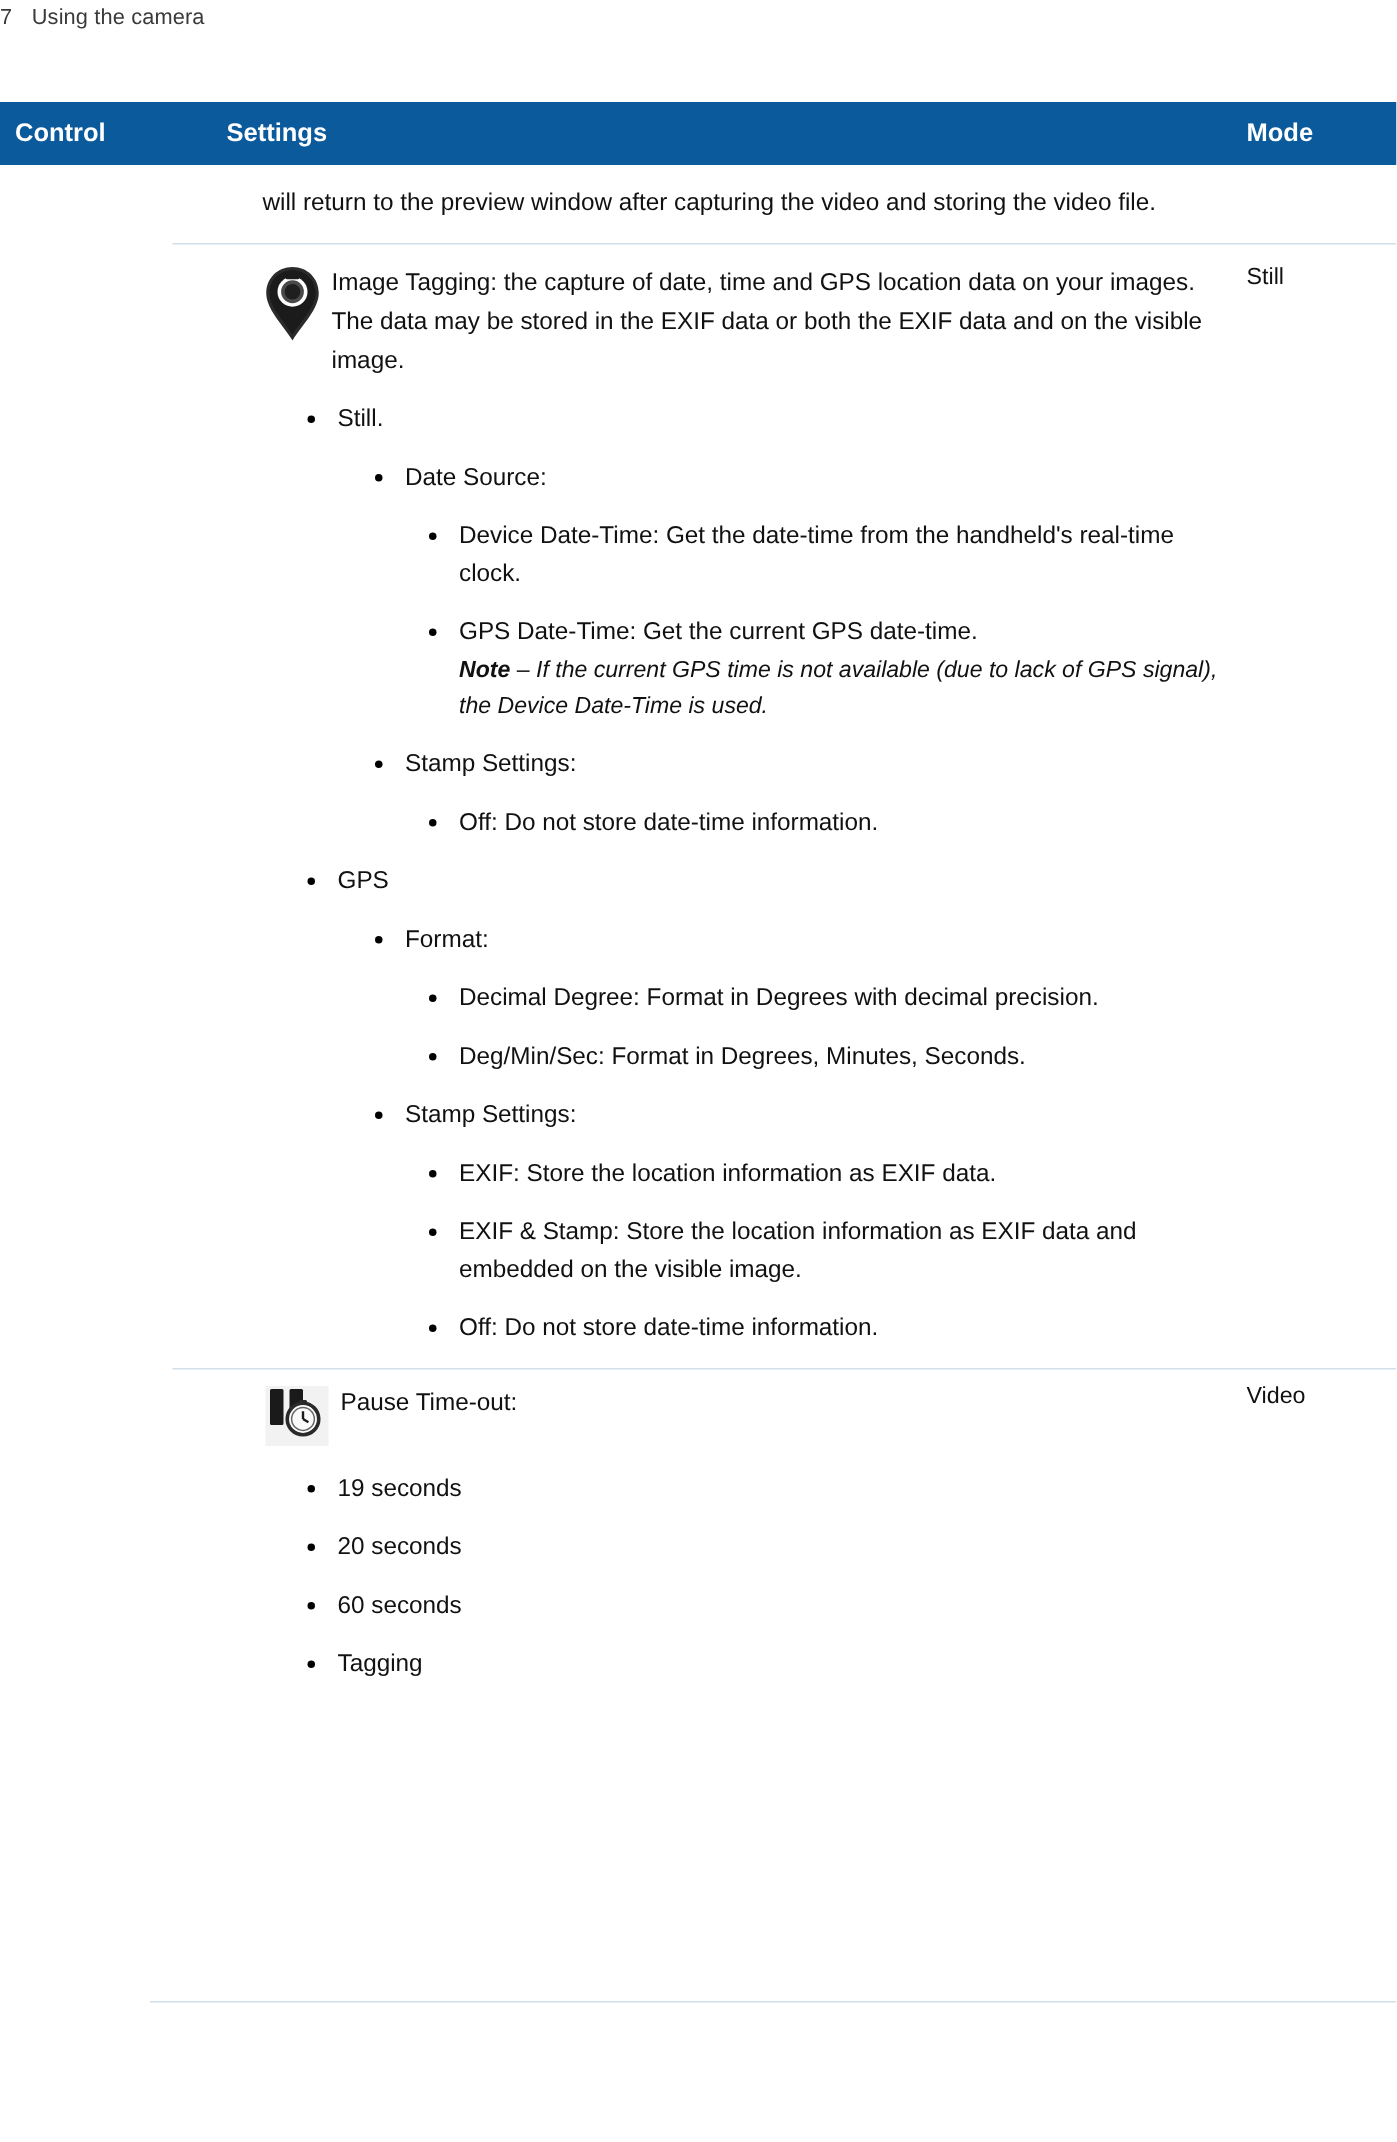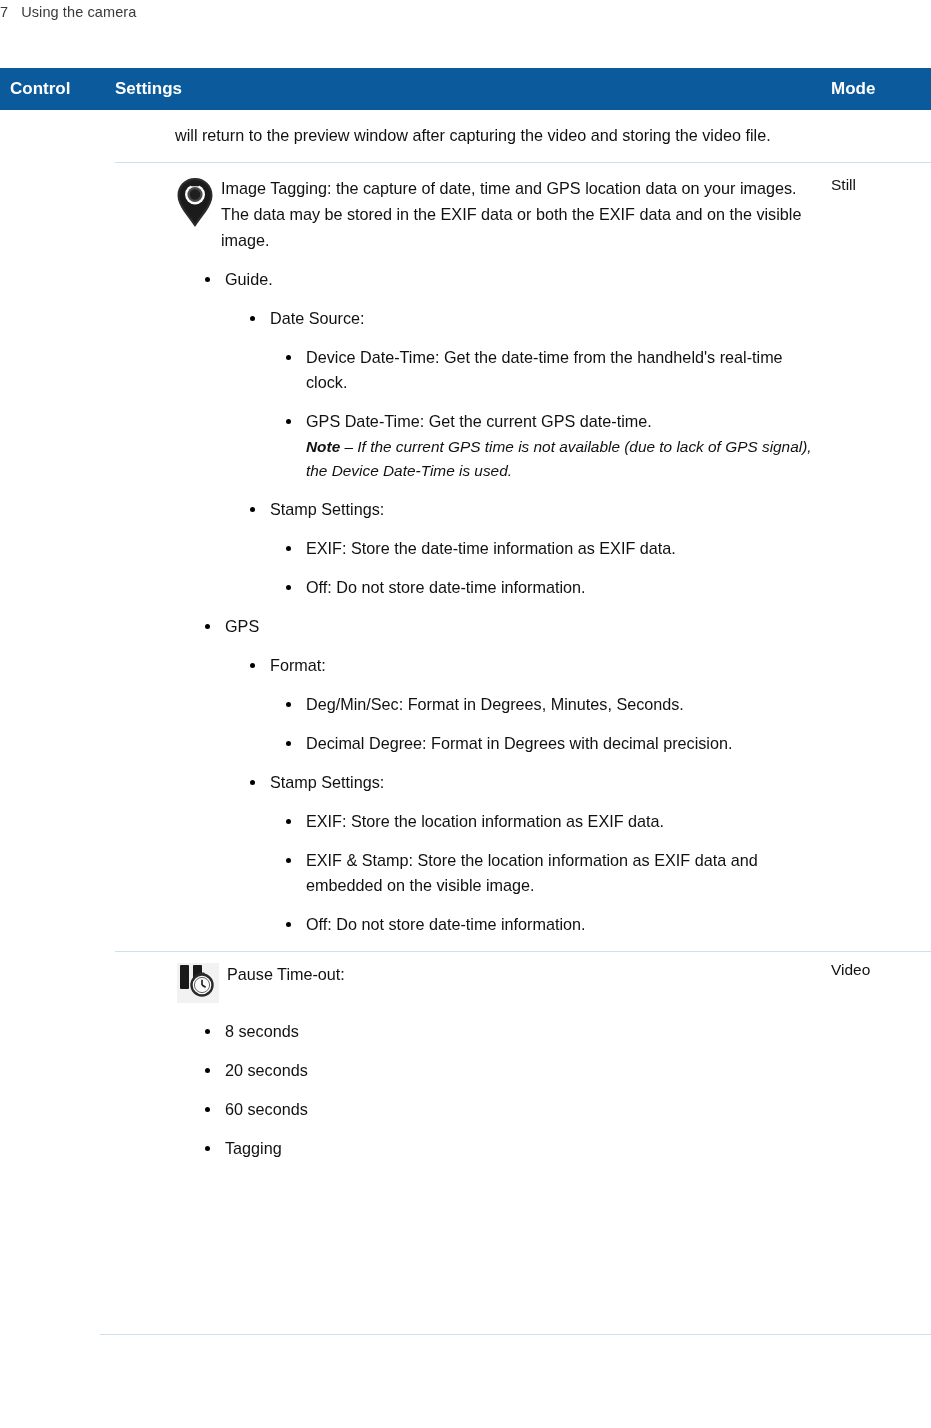--- a/index.html
+++ b/index.html
@@ -37,20 +37,21 @@
   }
 
   .thead {
     background: #0a5a9c;
     height: 42px;
     display: flex;
     align-items: center;
     color: #ffffff;
     font-weight: bold;
     font-size: 17px;
+    gap: 36px;
   }
   .th-control { width: 115px; padding-left: 10px; box-sizing: border-box; }
   .th-settings { flex: 1 1 auto; }
   .th-mode { width: 100px; text-align: left; padding-right: 4px; box-sizing: border-box; }
 
   .row {
     display: flex;
     align-items: flex-start;
     position: relative;
   }
@@ -205,21 +206,21 @@
             <circle cx="20" cy="17.5" r="7.6" fill="#4a4a4a"></circle>
             <circle cx="20" cy="17.5" r="5.2" fill="#1f1f1f"></circle>
             <rect x="15.5" y="6.6" width="9" height="2.6" rx="1" fill="#1b1b1b"></rect>
           </svg>
         </span>
         <span>Image Tagging: the capture of date, time and GPS location data on your images. The data may be stored in the EXIF data or both the EXIF data and on the visible image.</span>
       </p>
 
       <ul class="lvl lvl1">
         <li>
-          <span>Guide.</span>
+          <span>Still.</span>
 
           <ul class="lvl lvl2">
             <li>
               <span>Date Source:</span>
 
               <ul class="lvl lvl3">
                 <li>
                   <span>Device Date-Time: Get the date-time from the handheld's real-time clock.</span>
                 </li>
                 <li>
@@ -228,42 +229,39 @@
                     <span class="note-label">Note</span><span class="note-dash"> – </span><span class="note-text">If the current GPS time is not available (due to lack of GPS signal), the Device Date-Time is used.</span>
                   </div>
                 </li>
               </ul>
             </li>
 
             <li>
               <span>Stamp Settings:</span>
               <ul class="lvl lvl3">
                 <li>
-                  <span>EXIF: Store the date-time information as EXIF data.</span>
-                </li>
-                <li>
                   <span>Off: Do not store date-time information.</span>
                 </li>
               </ul>
             </li>
           </ul>
         </li>
 
         <li>
           <span>GPS</span>
 
           <ul class="lvl lvl2">
             <li>
               <span>Format:</span>
               <ul class="lvl lvl3">
                 <li>
+                  <span>Decimal Degree: Format in Degrees with decimal precision.</span>
+                </li>
+                <li>
                   <span>Deg/Min/Sec: Format in Degrees, Minutes, Seconds.</span>
-                </li>
-                <li>
-                  <span>Decimal Degree: Format in Degrees with decimal precision.</span>
                 </li>
               </ul>
             </li>
 
             <li>
               <span>Stamp Settings:</span>
               <ul class="lvl lvl3">
                 <li>
                   <span>EXIF: Store the location information as EXIF data.</span>
                 </li>
@@ -298,21 +296,21 @@
             <line x1="27" y1="24" x2="27" y2="18.8" stroke="#1a1a1a" stroke-width="1.6"></line>
             <line x1="27" y1="24" x2="30.6" y2="26.2" stroke="#1a1a1a" stroke-width="1.6"></line>
             <rect x="24.3" y="11.4" width="5.4" height="2.6" rx="1" fill="#2a2a2a"></rect>
           </svg>
         </span>
         <span>Pause Time-out:</span>
       </p>
 
       <ul class="lvl lvl1" style="margin-top:10px;">
         <li>
-          <span>8 seconds</span>
+          <span>19 seconds</span>
         </li>
         <li>
           <span>20 seconds</span>
         </li>
         <li>
           <span>60 seconds</span>
         </li>
         <li>
           <span>Tagging</span>
         </li>

